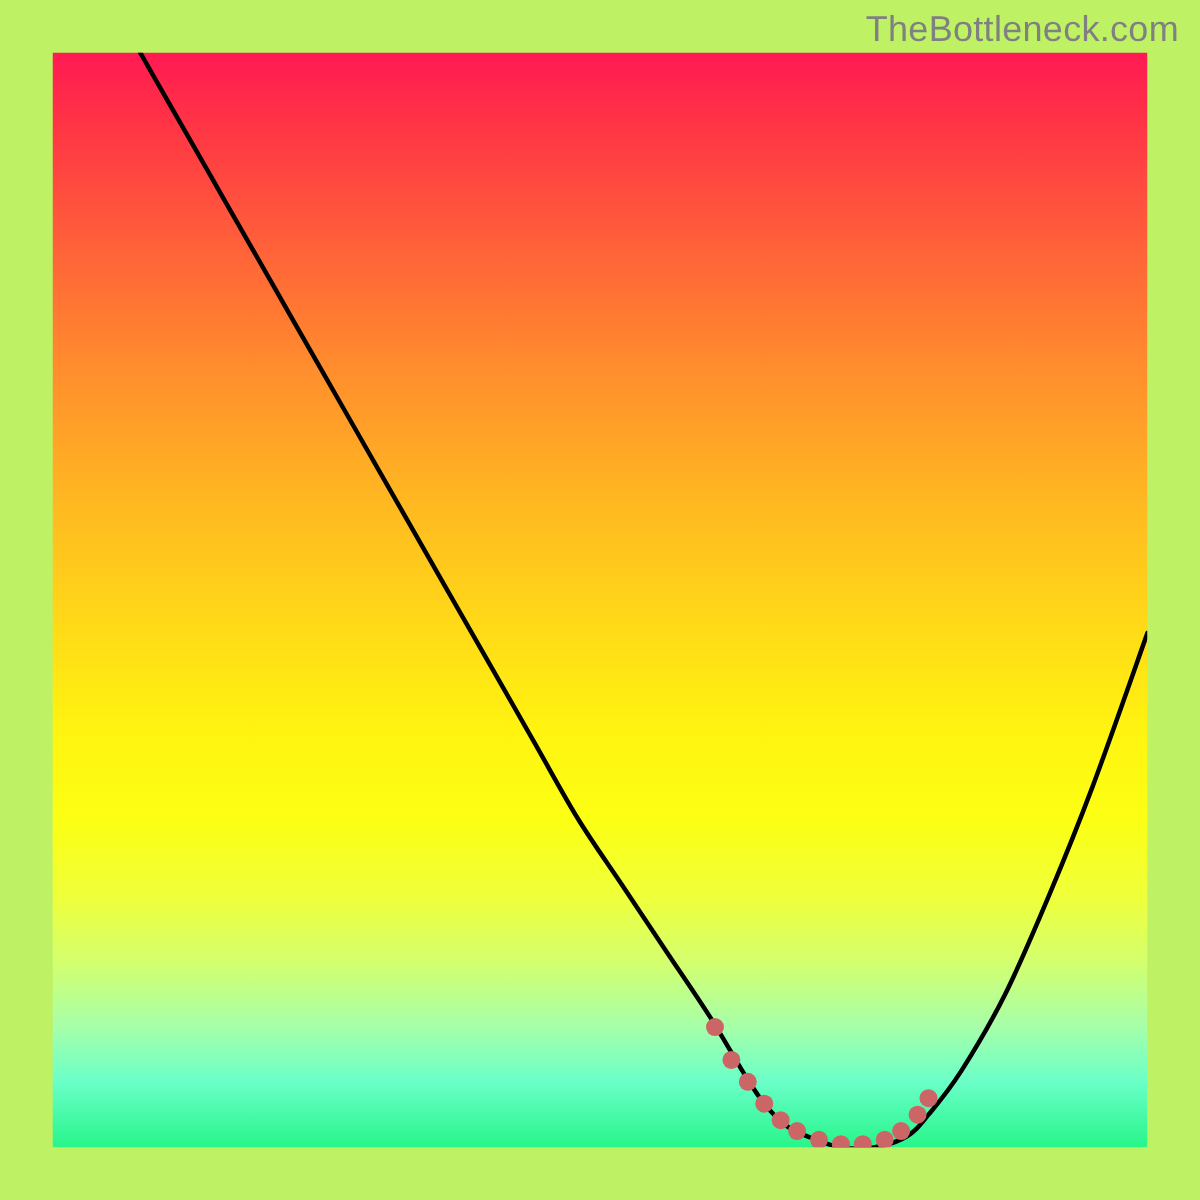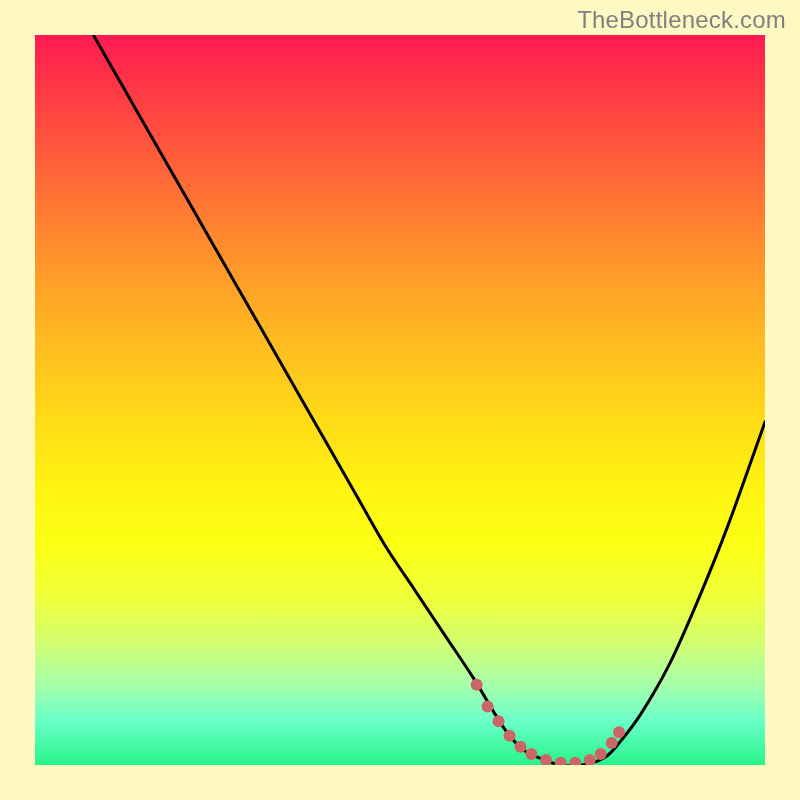--- a/index.html
+++ b/index.html
@@ -1,21 +1,21 @@
 <!DOCTYPE html>
 <html><head>
 <meta charset="utf-8">
 <style>
   * { margin: 0; padding: 0; box-sizing: border-box; }
   html, body { width: 800px; height: 800px; overflow: hidden; background: #000; }
   .frame {
     position: relative;
     width: 800px;
     height: 800px;
-    background: #fef9c3;
+    background: #bef264;
   }
   .watermark {
     position: absolute;
     top: 6px;
     right: 14px;
     color: #808080;
     font-family: Arial, Helvetica, sans-serif;
     font-size: 24px;
     font-weight: 500;
     letter-spacing: 0.2px;

